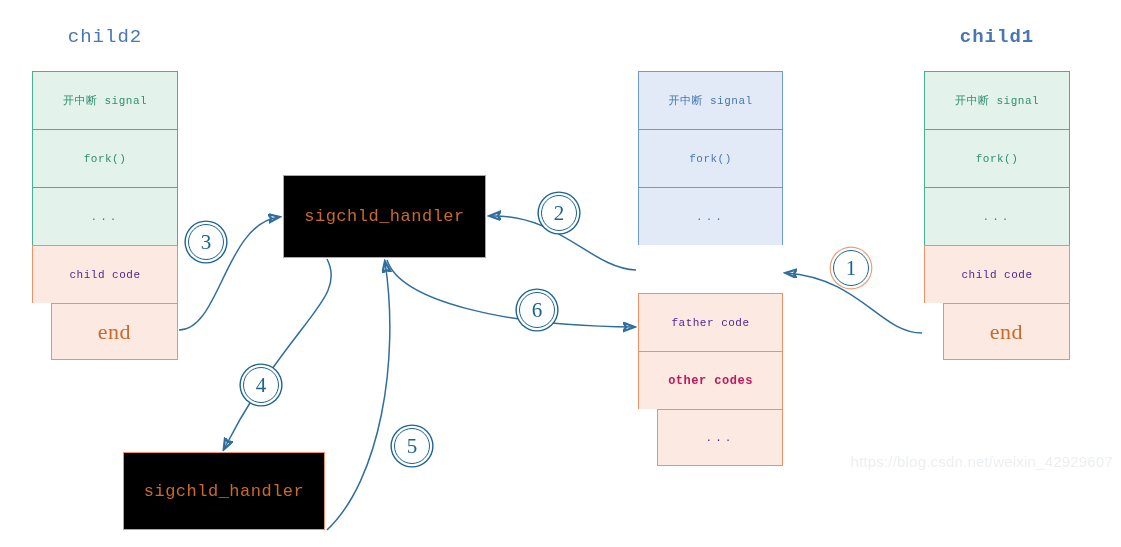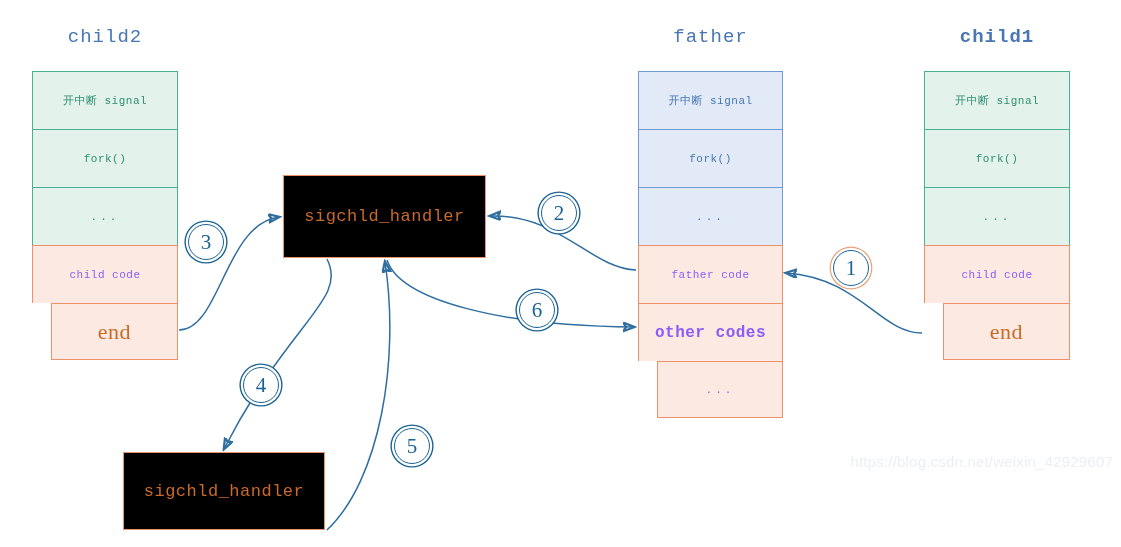--- a/index.html
+++ b/index.html
@@ -49,35 +49,35 @@
     background:#e2eaf7;
     border:1px solid #6e9bd2;
     border-bottom:none;
     color:#4877b4;
   }
   
   .row.orange{
     background:#fceae2;
     border:1px solid #ee9069;
     border-bottom:none;
-    color:#8b5cf6;
+    color:#4c1d95;
   }
   .row.last{ border-bottom:1px solid; }
   .row.orange.last{ border-bottom-color:#ee9069;margin-left:19px; }
 
   .row.big{
     font-size:22px;
     font-family:"Liberation Serif", serif;
     font-weight:normal;
     color:#c96a28;
   }
   .row.bold{
-    font-size:16px;
+    font-size:12px;
     font-weight:bold;
-    color:#8b5cf6;
+    color:#be185d;
     font-family:"Liberation Mono", monospace;
   }
   .row.dots{ letter-spacing:3px; }
 
   .handler-box{
     position:absolute;
     box-sizing:border-box;
     background:#000000;
     border:1px solid #ee9069;
     display:flex;
@@ -123,36 +123,35 @@
     white-space:nowrap;
     letter-spacing:0.2px;
   }
 </style>
 </head>
 <body>
 
 <div id="stage">
 
   <div class="col-title" style="left:32px;top:26px;width:146px;">child2</div>
-  <div class="col-title" style="left:638px;top:26px;width:145px;">father</div>
   <div class="col-title" style="left:924px;top:26px;width:146px;font-weight:bold;">child1</div>
 
   <div class="proc-box" style="left:32px;top:71px;width:146px;">
     <div class="row green" style="height:58px;">开中断 signal</div>
     <div class="row green" style="height:58px;">fork()</div>
     <div class="row green dots" style="height:58px;">...</div>
     <div class="row orange" style="height:58px;">child code</div>
     <div class="row orange big last" style="height:57px;">end</div>
   </div>
 
   <div class="proc-box" style="left:638px;top:71px;width:145px;">
     <div class="row blue" style="height:58px;">开中断 signal</div>
     <div class="row blue" style="height:58px;">fork()</div>
     <div class="row blue dots" style="height:58px;">...</div>
-    <div class="row orange" style="height:58px;">father code</div>
+    <div class="row orange" style="height:58px;margin-top:48px;">father code</div>
     <div class="row orange bold" style="height:58px;">other codes</div>
     <div class="row orange dots last" style="height:57px;">...</div>
   </div>
 
   <div class="proc-box" style="left:924px;top:71px;width:146px;">
     <div class="row green" style="height:58px;">开中断 signal</div>
     <div class="row green" style="height:58px;">fork()</div>
     <div class="row green dots" style="height:58px;">...</div>
     <div class="row orange" style="height:58px;">child code</div>
     <div class="row orange big last" style="height:57px;">end</div>

